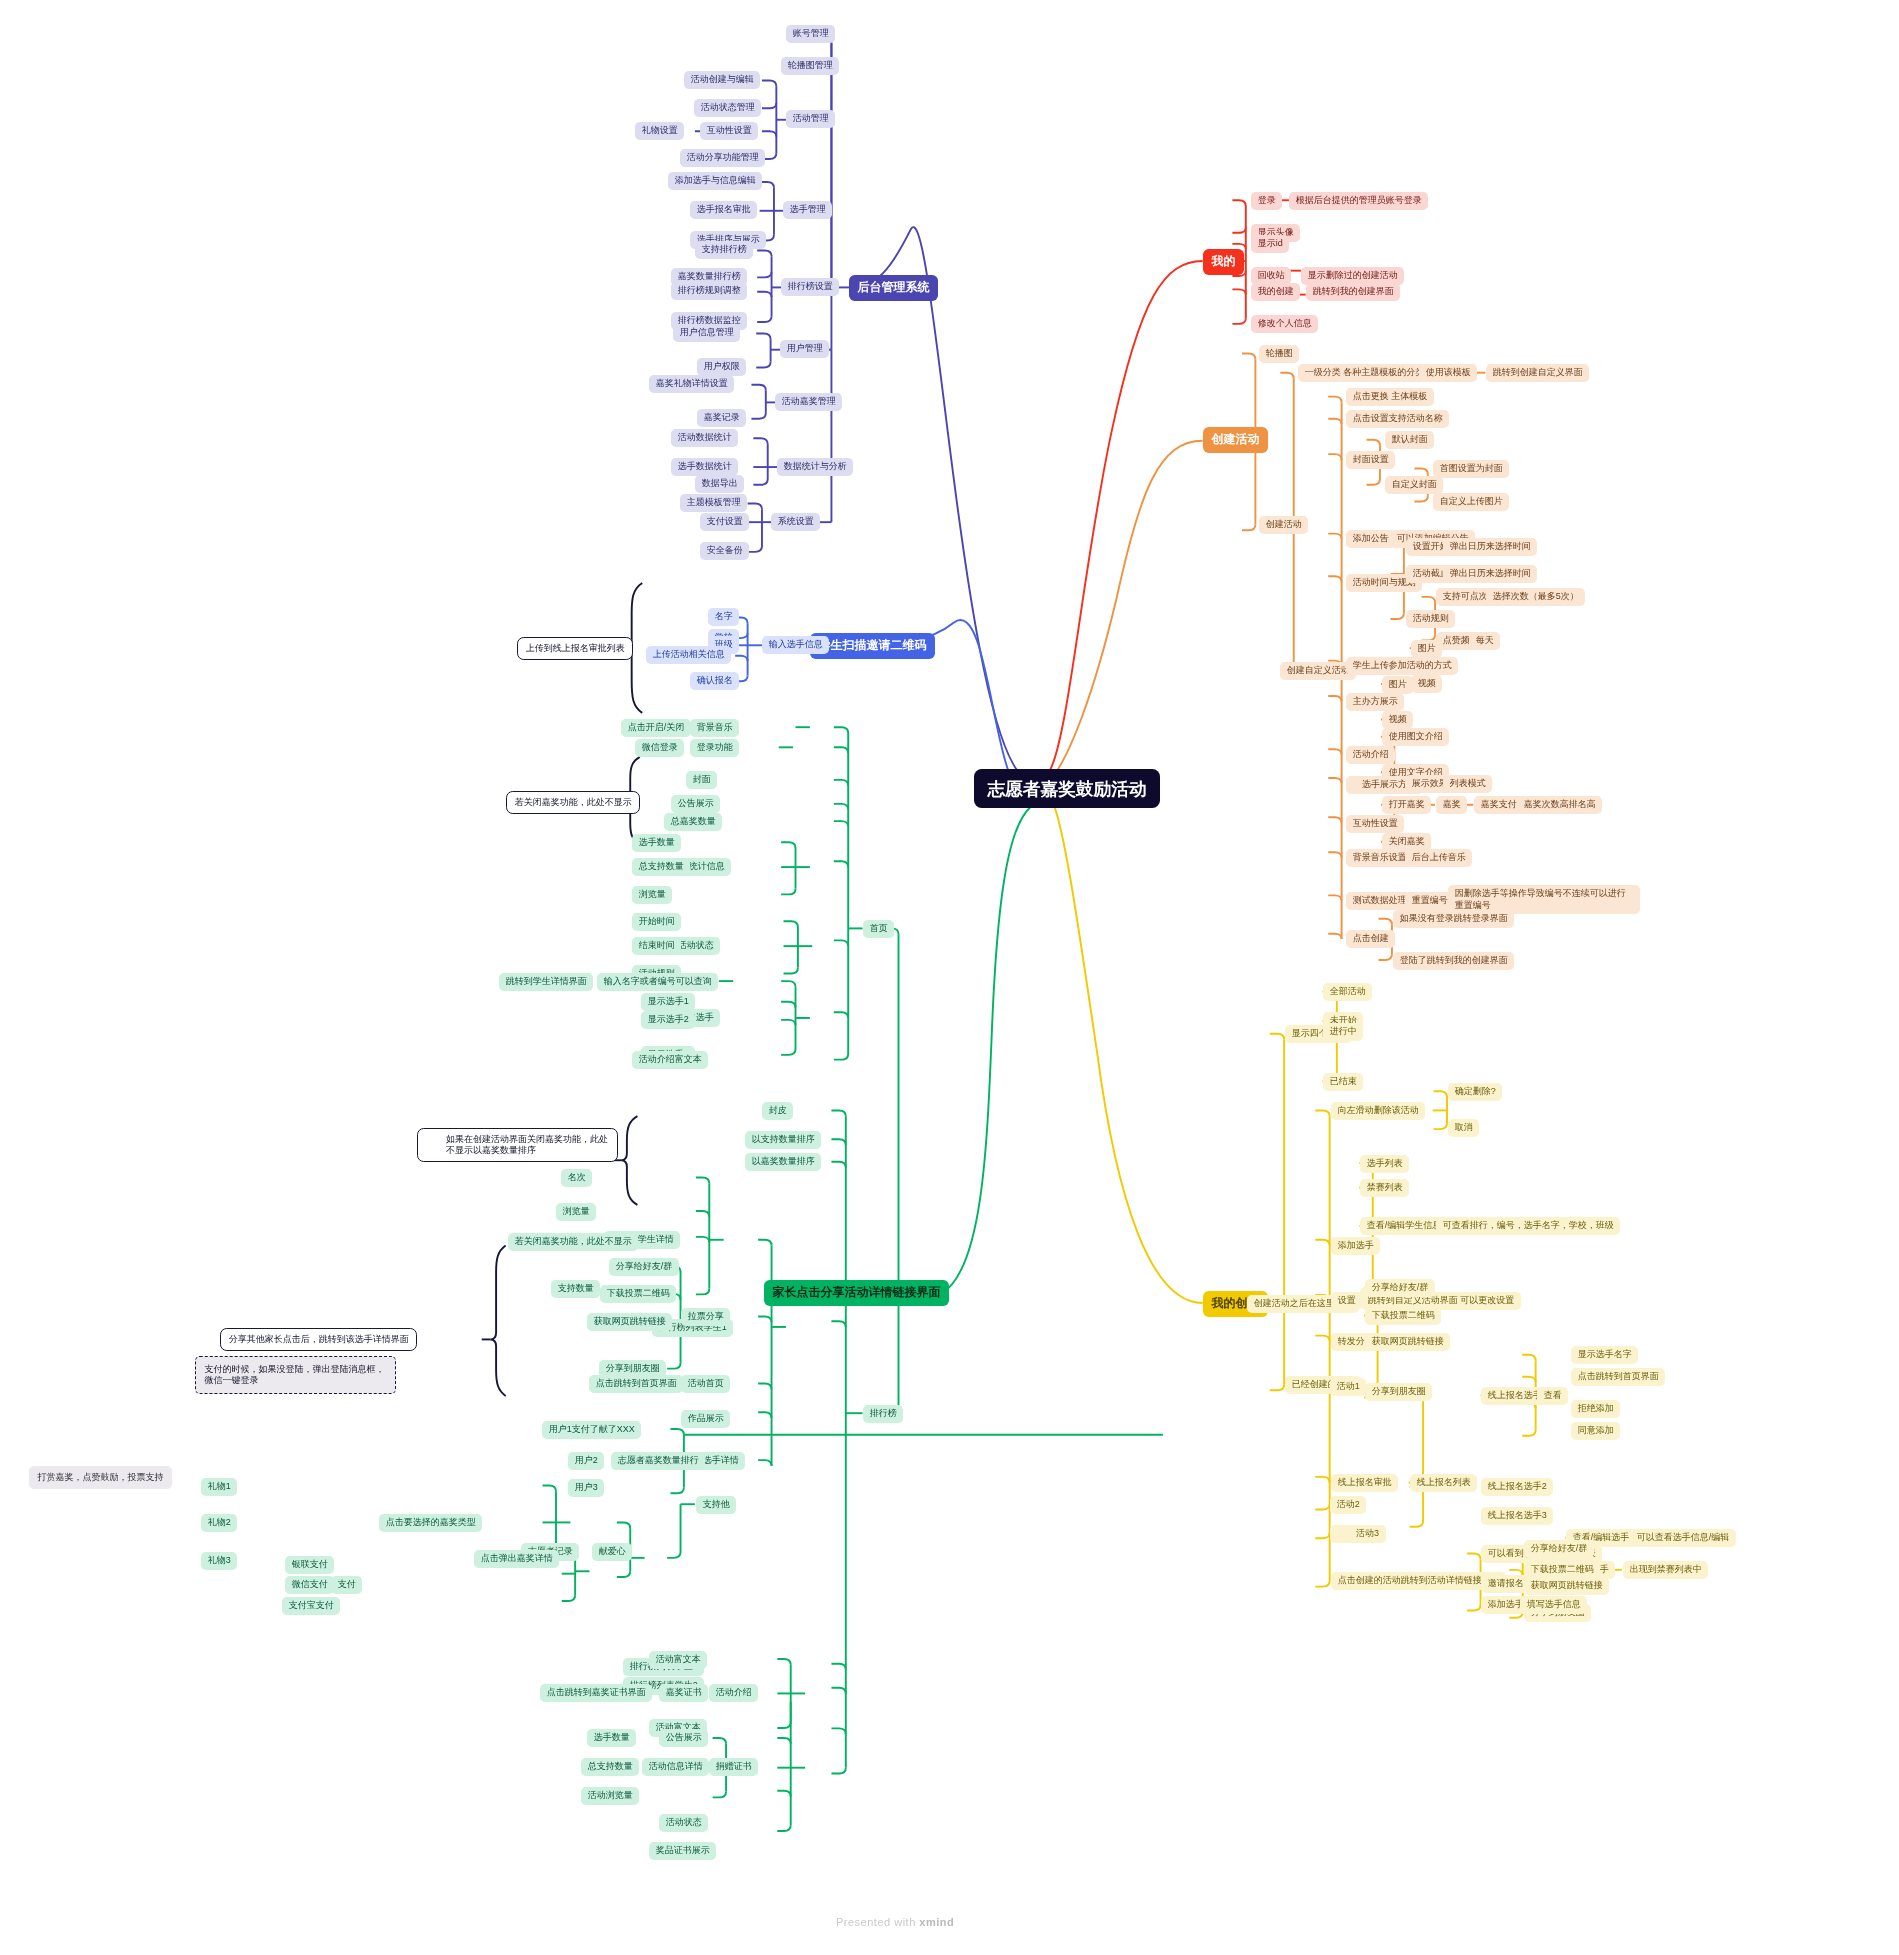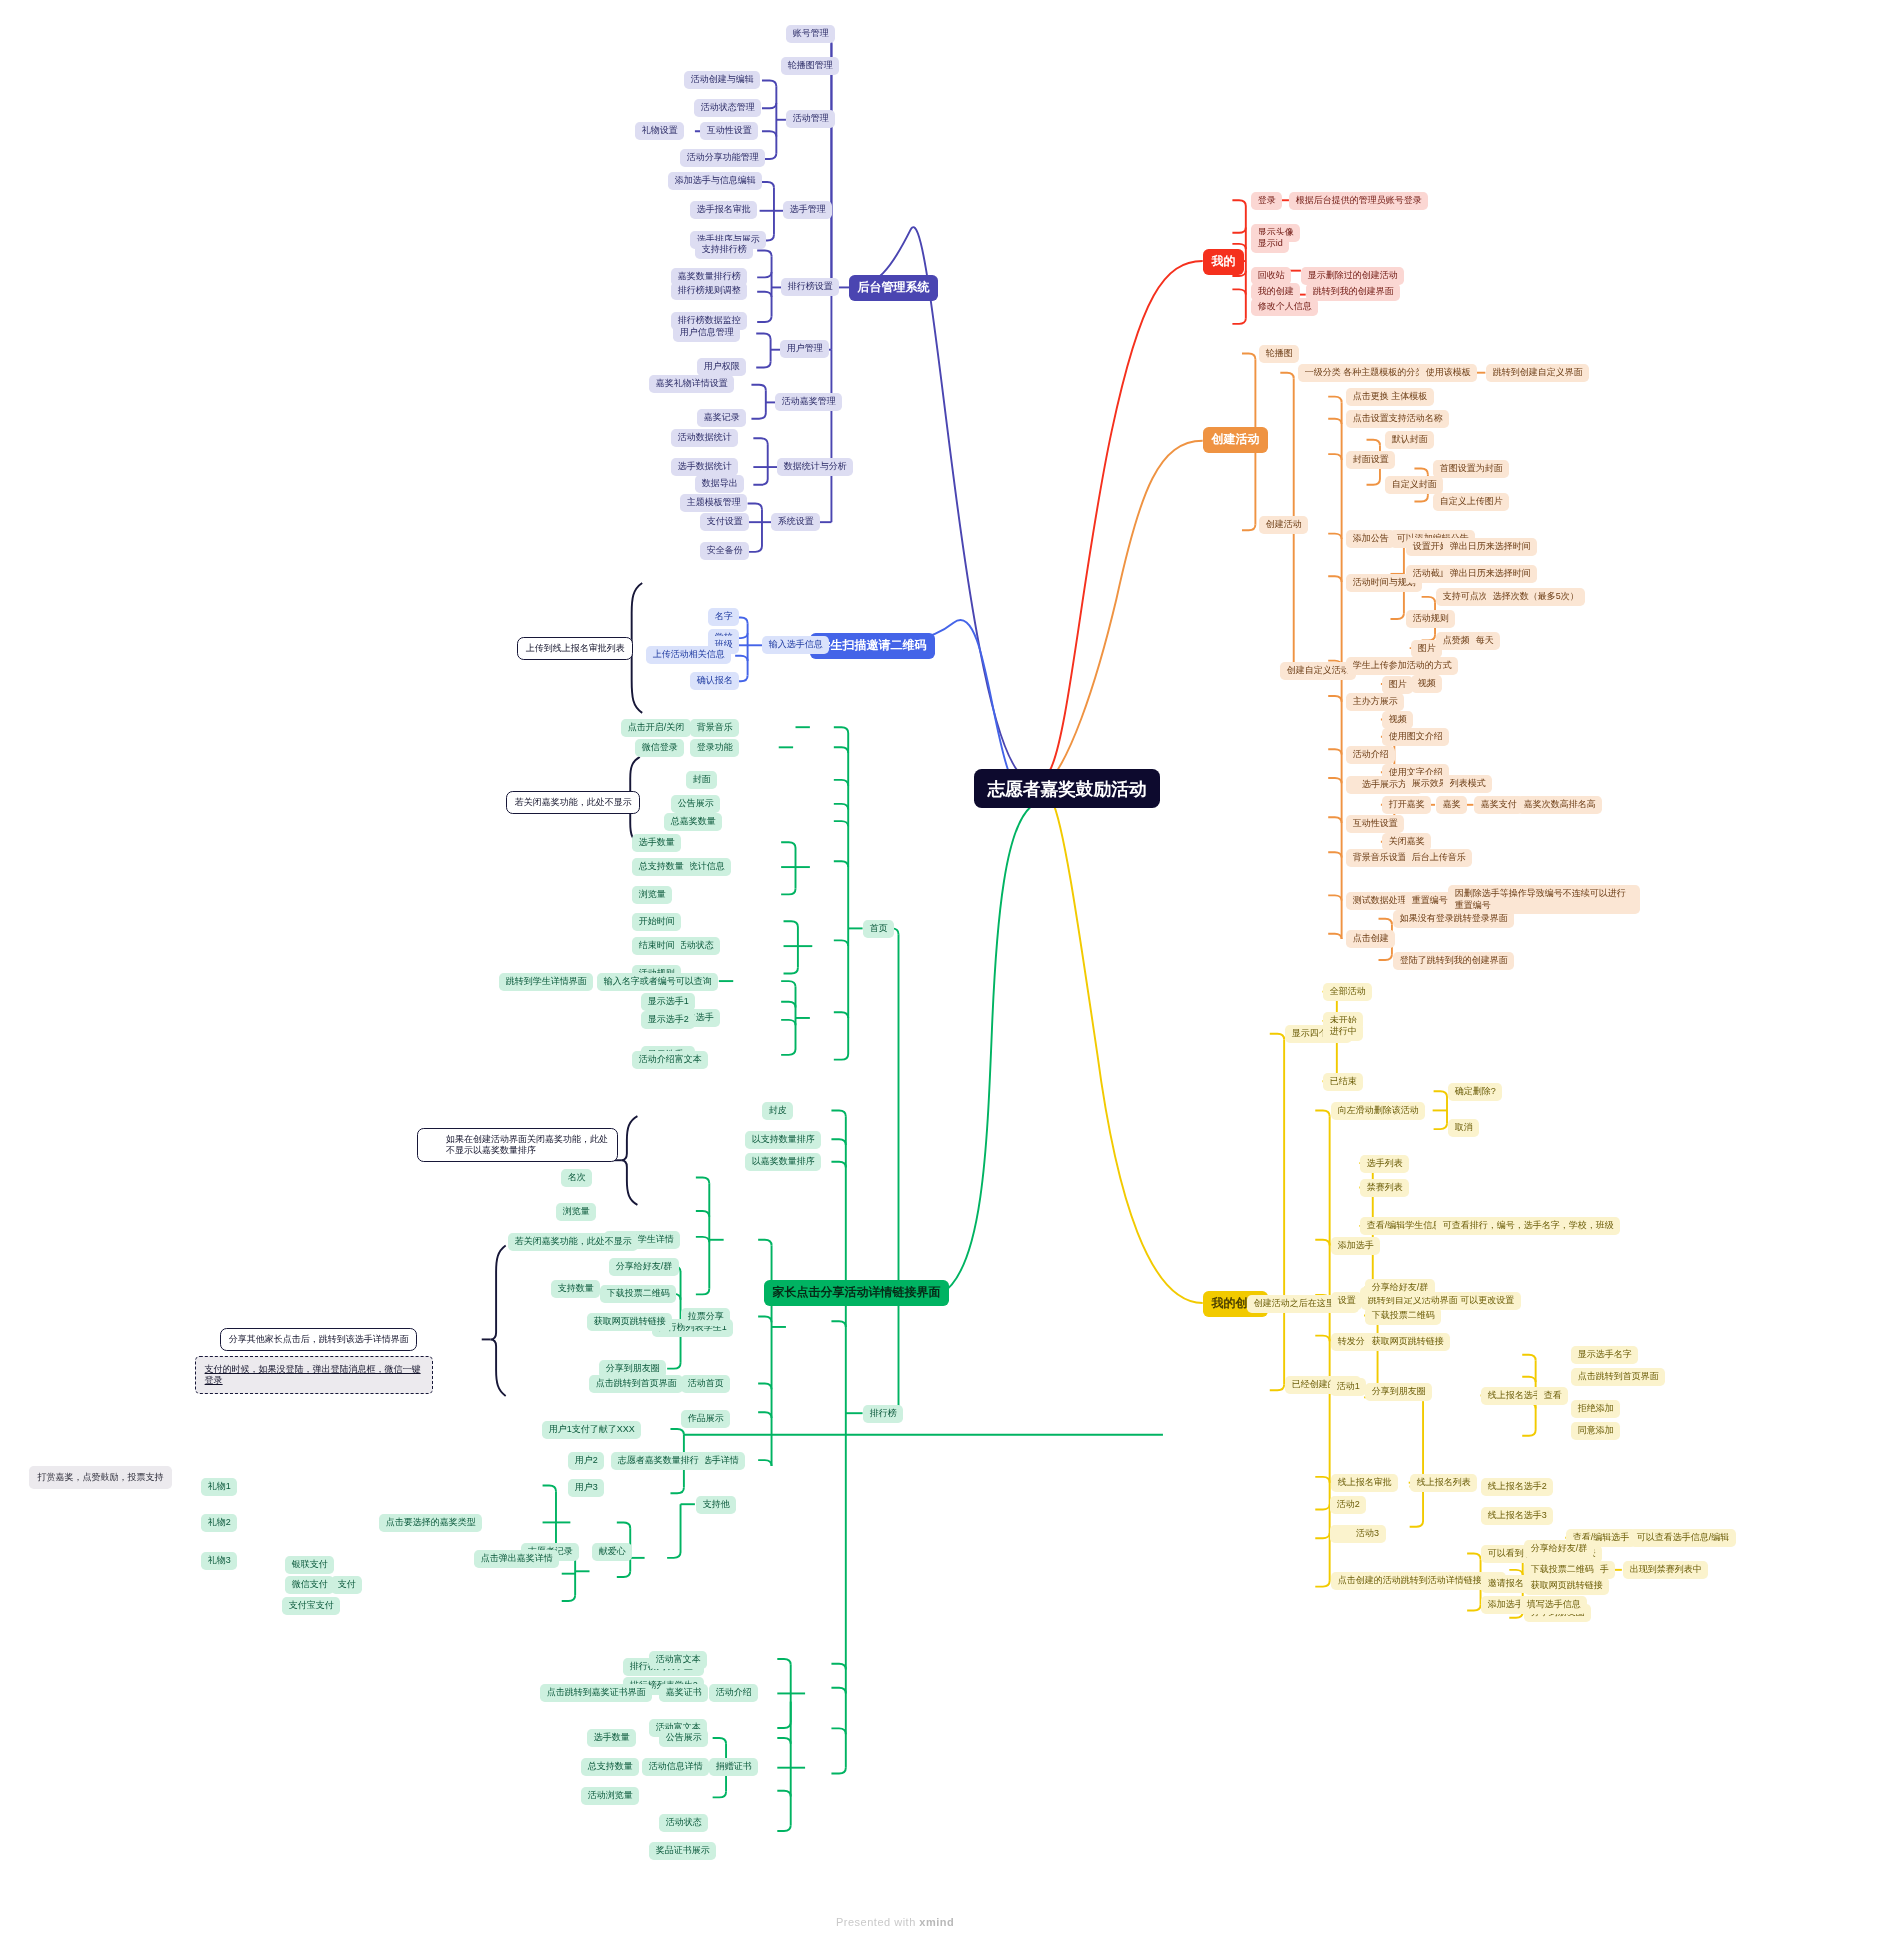--- a/index.html
+++ b/index.html
@@ -509,21 +509,21 @@
 
   <div class="node head red" style="left:1203px;top:249px;">我的</div>
   <div class="node n-red" style="left:1251px;top:192px;">登录</div>
   <div class="node n-red" style="left:1289px;top:192px;">根据后台提供的管理员账号登录</div>
   <div class="node n-red" style="left:1251px;top:224px;">显示头像</div>
   <div class="node n-red" style="left:1251px;top:235px;">显示id</div>
   <div class="node n-red" style="left:1251px;top:267px;">回收站</div>
   <div class="node n-red" style="left:1301px;top:267px;">显示删除过的创建活动</div>
   <div class="node n-red" style="left:1251px;top:283px;">我的创建</div>
   <div class="node n-red" style="left:1306px;top:283px;">跳转到我的创建界面</div>
-  <div class="node n-red" style="left:1251px;top:298px;">修改个人信息</div>
+  <div class="node n-red" style="left:1251px;top:315px;">修改个人信息</div>
 
   <div class="node head orange" style="left:1203px;top:427px;">创建活动</div>
   <div class="node n-orange" style="left:1259px;top:345px;">轮播图</div>
   <div class="node n-orange" style="left:1259px;top:516px;">创建活动</div>
 
   <div class="node n-orange" style="left:1298px;top:364px;">一级分类 各种主题模板的分类</div>
   <div class="node n-orange" style="left:1419px;top:364px;">使用该模板</div>
   <div class="node n-orange" style="left:1486px;top:364px;">跳转到创建自定义界面</div>
 
   <div class="node n-orange" style="left:1280px;top:662px;">创建自定义活动</div>
@@ -688,21 +688,21 @@
   <div class="node n-green" style="left:551px;top:1233px;">嘉奖数量</div>
   <div class="node n-green" style="left:551px;top:1280px;">支持数量</div>
   <div class="node n-green" style="left:508px;top:1233px;">若关闭嘉奖功能，此处不显示</div>
 
   <div class="node n-green" style="left:681px;top:1308px;">拉票分享</div>
   <div class="node n-green" style="left:609px;top:1258px;">分享给好友/群</div>
   <div class="node n-green" style="left:600px;top:1285px;">下载投票二维码</div>
   <div class="node n-green" style="left:587px;top:1313px;">获取网页跳转链接</div>
   <div class="node n-green" style="left:599px;top:1360px;">分享到朋友圈</div>
   <div class="node note" style="left:220px;top:1328px;">分享其他家长点击后，跳转到该选手详情界面</div>
-  <div class="node note-dash multi" style="left:195px;top:1356px;width:238px;text-decoration:underline;">支付的时候，如果没登陆，弹出登陆消息框，微信一键登录</div>
+  <div class="node note-dash multi" style="left:195px;top:1356px;width:201px;">支付的时候，如果没登陆，弹出登陆消息框，微信一键登录</div>
 
   <div class="node n-green" style="left:696px;top:1452px;">选手详情</div>
   <div class="node n-green" style="left:681px;top:1375px;">活动首页</div>
   <div class="node n-green" style="left:589px;top:1375px;">点击跳转到首页界面</div>
   <div class="node n-green" style="left:681px;top:1410px;">作品展示</div>
   <div class="node n-green" style="left:696px;top:1496px;">支持他</div>
 
   <div class="node n-green" style="left:611px;top:1452px;">志愿者嘉奖数量排行</div>
   <div class="node n-green" style="left:542px;top:1421px;">用户1支付了献了XXX</div>
   <div class="node n-green" style="left:568px;top:1452px;">用户2</div>

